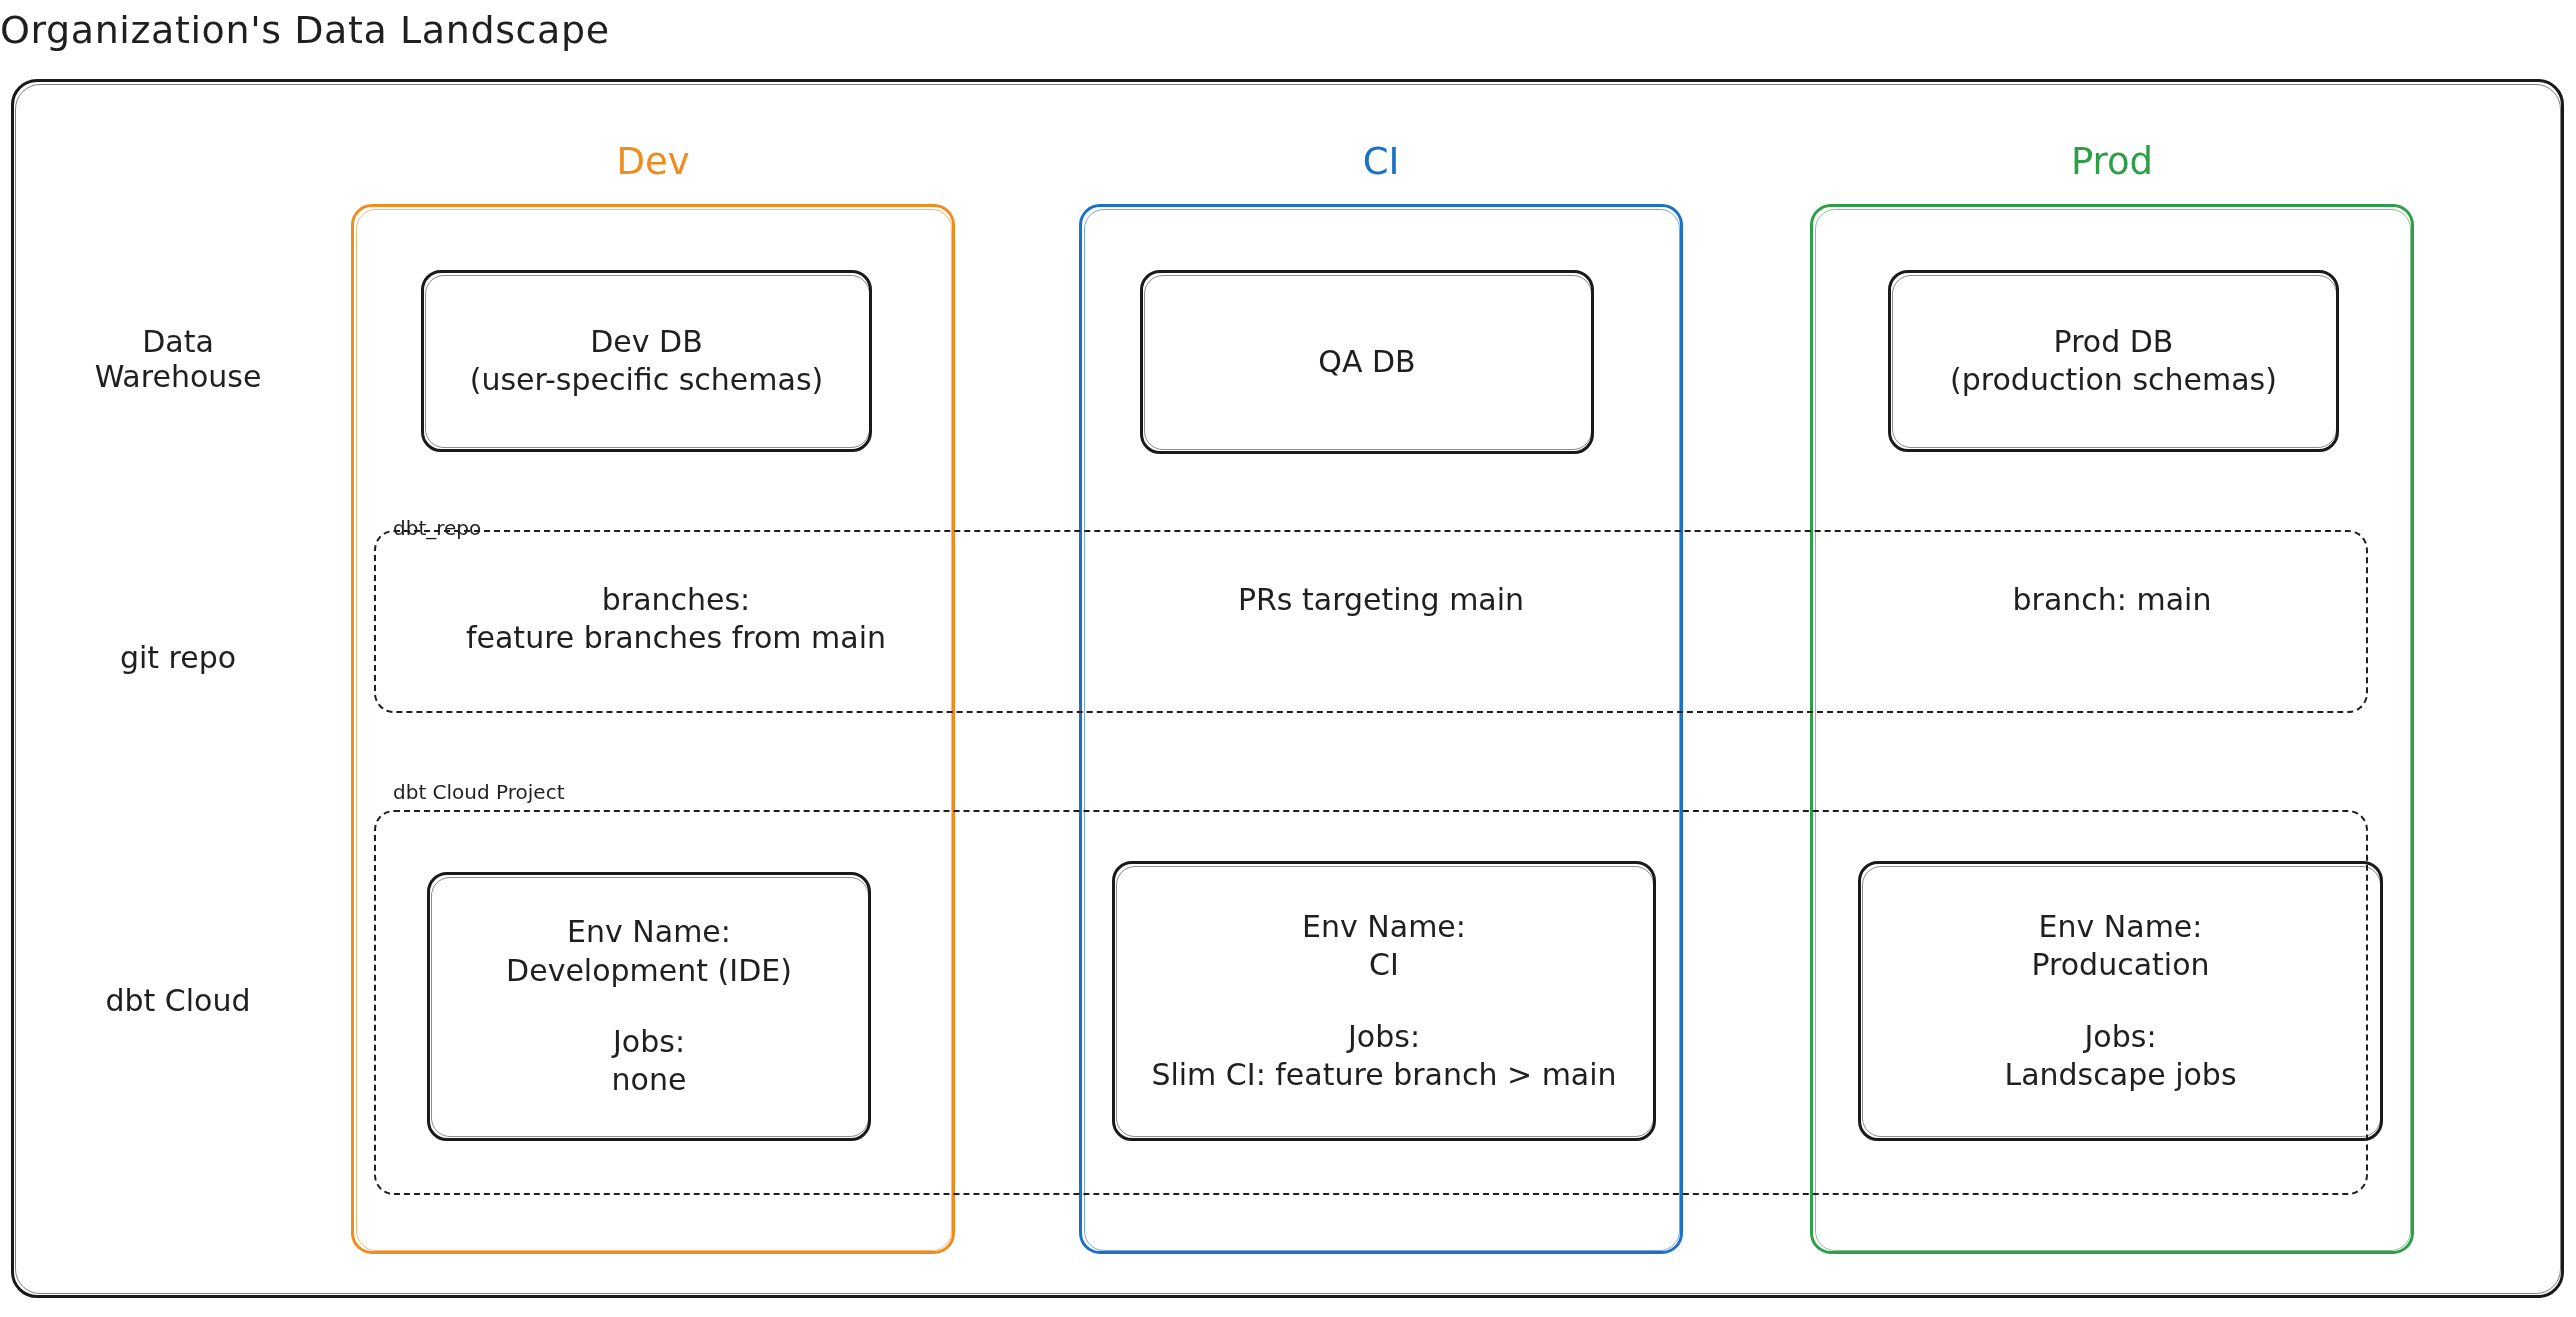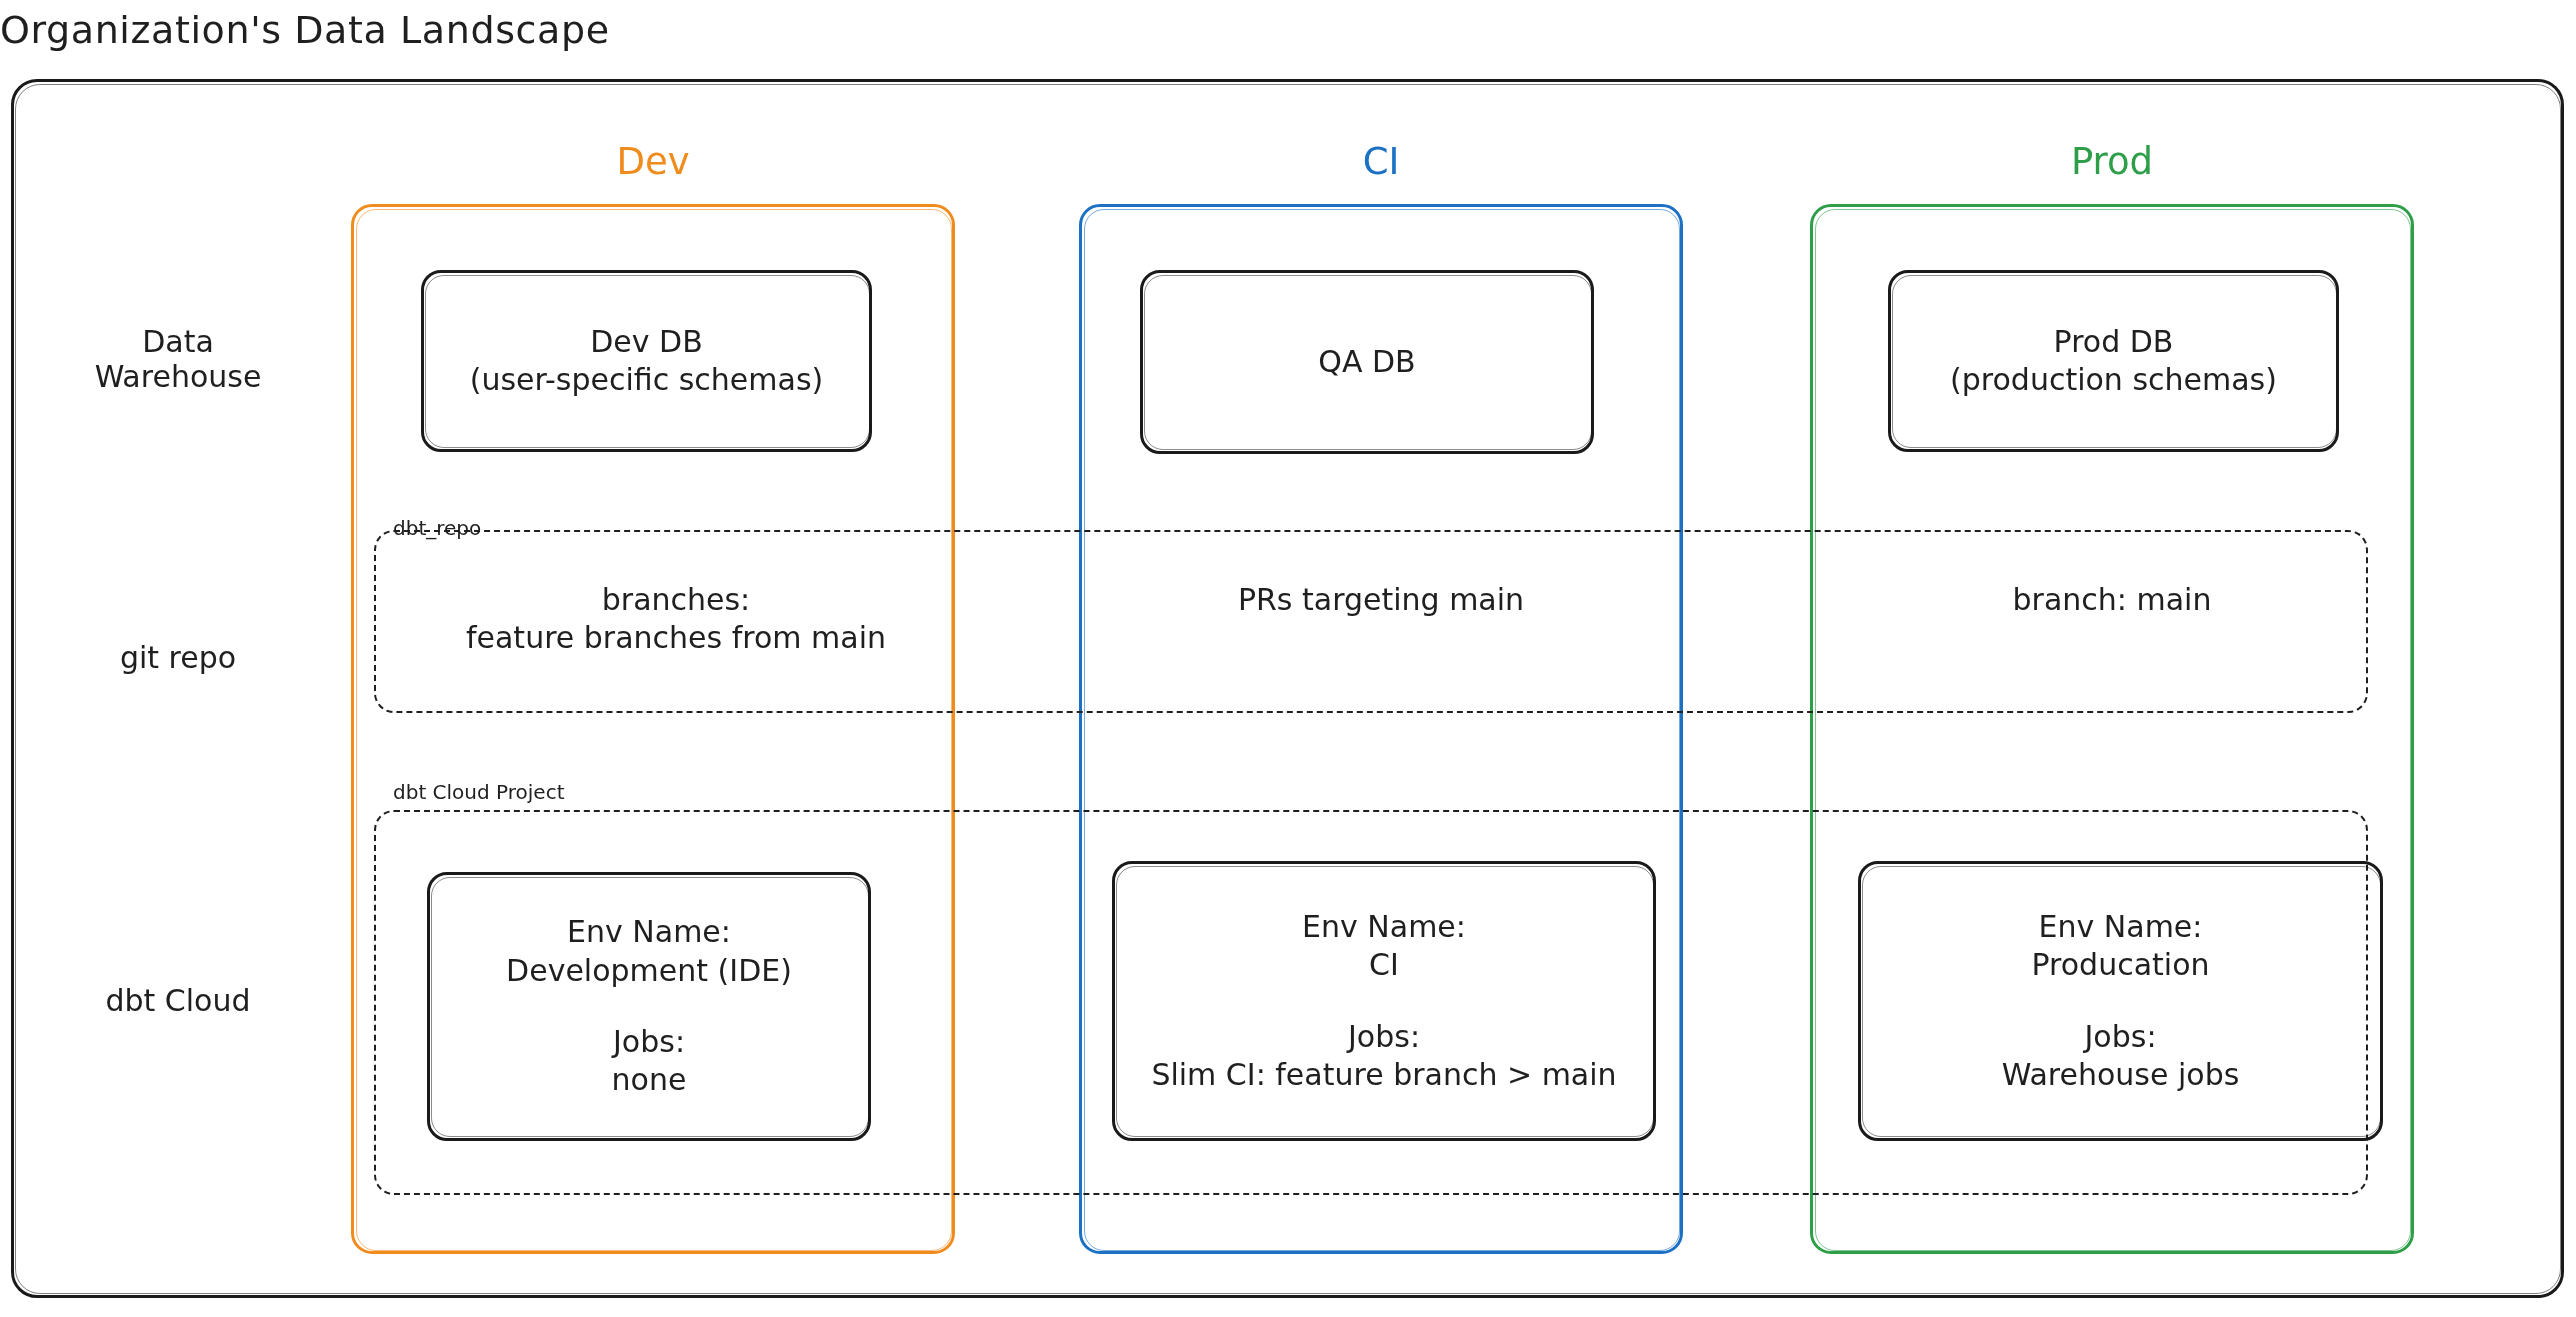--- a/index.html
+++ b/index.html
@@ -227,15 +227,15 @@
   <div class="node-gap"></div>
   <div class="node-line">Jobs:</div>
   <div class="node-line">Slim CI: feature branch &gt; main</div>
 </div>
 
 <div id="node-env-prod" class="node">
   <div class="node-line">Env Name:</div>
   <div class="node-line">Producation</div>
   <div class="node-gap"></div>
   <div class="node-line">Jobs:</div>
-  <div class="node-line">Warehouse jobs</div>
+  <div class="node-line">Landscape jobs</div>
 </div>
 
 
 </body></html>

